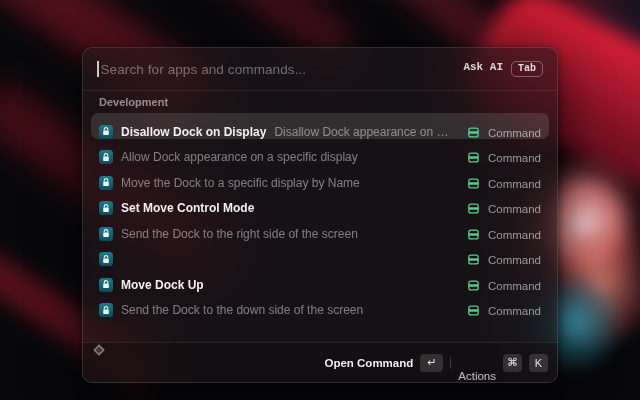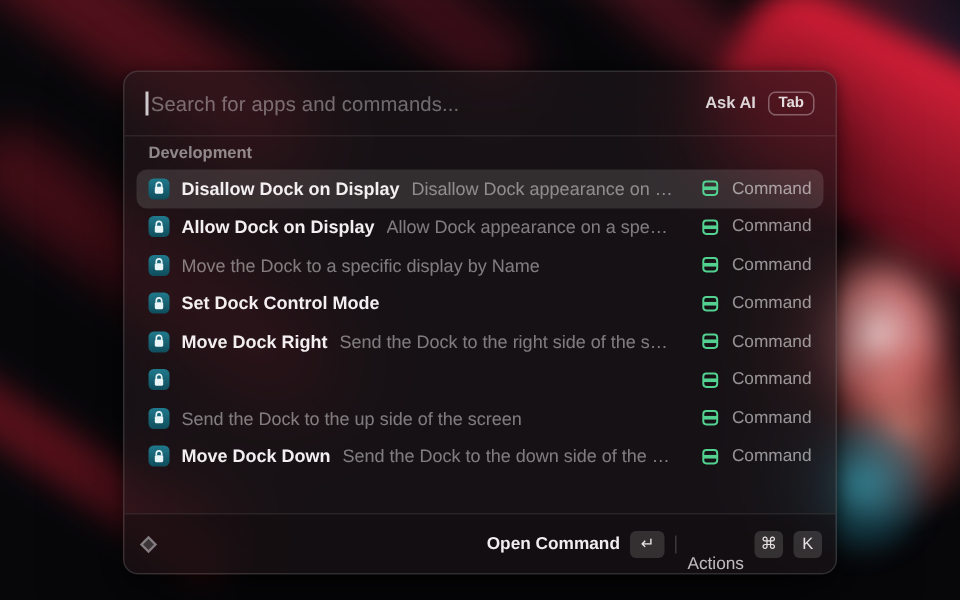--- a/index.html
+++ b/index.html
@@ -31,38 +31,38 @@
     -webkit-backdrop-filter:blur(26px) saturate(1.15);
     border:1px solid rgba(255,255,255,.12);
     box-shadow:0 18px 50px rgba(0,0,0,.65), 0 2px 10px rgba(0,0,0,.5);
     display:flex; flex-direction:column; overflow:hidden;
   }
 
   
   .searchbar { height:43px; flex:0 0 43px; display:flex; align-items:center; padding:0 14px; border-bottom:1px solid rgba(255,255,255,.08); }
   .caret { width:1.5px; height:16px; background:#cfc8cc; margin-right:2px; }
   .search-placeholder { font-size:13.5px; color:rgba(255,255,255,.38); letter-spacing:.1px; }
-  .search-right { margin-left:auto; display:flex; align-items:center; gap:8px; }
+  .search-right { margin-left:auto; display:flex; align-items:flex-start; gap:8px;font-family:Liberation Mono, monospace; }
   .ask-ai { font-size:11px; font-weight:600; color:rgba(255,255,255,.82); }
   .tab-key { font-size:10px; font-weight:600; color:rgba(255,255,255,.85); border:1px solid rgba(255,255,255,.32); border-radius:5px; padding:1.5px 6px 2px; }
 
   
   .list { flex:1 1 auto; overflow:hidden; padding:5px 8px 0; position:relative; }
   .section-label { font-size:11px; font-weight:600; color:rgba(255,255,255,.5); line-height:13px; margin:0 0 4px 8px; }
-  .row { height:25.5px; display:flex; align-items:center; gap:8px; padding:0 8px; border-radius:7px; }
+  .row { height:25.5px; display:flex; align-items:flex-end; gap:8px; padding:0 8px; border-radius:7px; }
   .row.selected { background:rgba(255,255,255,.12); }
   .app-icon { width:14px; height:14px; flex:0 0 14px; border-radius:3.5px; background:linear-gradient(180deg,#20798c,#0f4d5c); display:flex; align-items:center; justify-content:center; }
   .row-title { font-size:12px; font-weight:600; color:#f3eff1; white-space:nowrap; }
   .row-subtitle { font-size:12px; color:rgba(255,255,255,.45); white-space:nowrap; overflow:hidden; text-overflow:ellipsis; }
   .row-spacer { flex:1 1 auto; }
   .type-icon { width:13px; height:13px; flex:0 0 13px; display:flex; align-items:center; justify-content:center; }
   .row-type { font-size:11.5px; color:rgba(255,255,255,.55); }
 
   
-  .footer { flex:0 0 29px; display:flex; align-items:center; padding:0 9px; gap:17px; border-top:1px solid rgba(255,255,255,.09); background:rgba(16,12,14,.45); }
+  .footer { flex:0 0 29px; display:flex; align-items:flex-start; padding:0 9px; gap:17px; border-top:1px solid rgba(255,255,255,.09); background:rgba(16,12,14,.45); }
   .logo-wrap { display:flex; align-items:center; }
   .footer-right { margin-left:auto; display:flex; align-items:center; gap:7px; }
   .footer-action { display:flex; align-items:center; gap:7px; }
   .footer-primary { font-size:11.5px; font-weight:700; color:#f1edef; }
   .footer-secondary { font-size:11.5px; color:rgba(255,255,255,.72);margin-top:27px; }
   .keycap { min-width:19px; height:18px; padding:0 4px; border-radius:4px; background:rgba(255,255,255,.14); color:#e6e1e4; font-size:11px; display:flex; align-items:center; justify-content:center; }
   .keycap.wide { min-width:23px; }
   .footer-divider { width:1px; height:12px; background:rgba(255,255,255,.18); }
 </style>
 </head>
@@ -115,21 +115,20 @@
     <span class="row-type">Command</span>
   </div>
 
   <div class="row">
     <span class="app-icon">
       <svg width="10" height="11" viewBox="0 0 10 11">
         <path d="M3.2 4.6 V3.4 a1.8 1.8 0 0 1 3.6 0 V4.6" fill="none" stroke="#eaf5f7" stroke-width="1.1"></path>
         <rect x="2.2" y="4.5" width="5.6" height="4.6" rx="0.9" fill="#eaf5f7"></rect>
       </svg>
     </span>
-    <span class="row-title">Allow Dock on Display</span>
     <span class="row-subtitle">Allow Dock appearance on a specific display</span>
     <span class="row-spacer"></span>
     <span class="type-icon">
       <svg width="13" height="13" viewBox="0 0 14 14">
         <rect x="2" y="2.2" width="10" height="9.6" rx="2.2" fill="none" stroke="#53d190" stroke-width="1.4"></rect>
         <rect x="2" y="5.7" width="10" height="2.6" fill="#53d190"></rect>
       </svg>
     </span>
     <span class="row-type">Command</span>
   </div>
@@ -152,39 +151,38 @@
     <span class="row-type">Command</span>
   </div>
 
   <div class="row">
     <span class="app-icon">
       <svg width="10" height="11" viewBox="0 0 10 11">
         <path d="M3.2 4.6 V3.4 a1.8 1.8 0 0 1 3.6 0 V4.6" fill="none" stroke="#eaf5f7" stroke-width="1.1"></path>
         <rect x="2.2" y="4.5" width="5.6" height="4.6" rx="0.9" fill="#eaf5f7"></rect>
       </svg>
     </span>
-    <span class="row-title">Set Dock Control Mode</span>
-    <span class="row-spacer"></span>
-    <span class="type-icon">
-      <svg width="13" height="13" viewBox="0 0 14 14">
-        <rect x="2" y="2.2" width="10" height="9.6" rx="2.2" fill="none" stroke="#53d190" stroke-width="1.4"></rect>
-        <rect x="2" y="5.7" width="10" height="2.6" fill="#53d190"></rect>
-      </svg>
-    </span>
-    <span class="row-type">Command</span>
-  </div>
-
-  <div class="row">
-    <span class="app-icon">
-      <svg width="10" height="11" viewBox="0 0 10 11">
-        <path d="M3.2 4.6 V3.4 a1.8 1.8 0 0 1 3.6 0 V4.6" fill="none" stroke="#eaf5f7" stroke-width="1.1"></path>
-        <rect x="2.2" y="4.5" width="5.6" height="4.6" rx="0.9" fill="#eaf5f7"></rect>
-      </svg>
-    </span>
-    <span class="row-title">Move Dock Right</span>
+    <span class="row-title">Set Move Control Mode</span>
+    <span class="row-spacer"></span>
+    <span class="type-icon">
+      <svg width="13" height="13" viewBox="0 0 14 14">
+        <rect x="2" y="2.2" width="10" height="9.6" rx="2.2" fill="none" stroke="#53d190" stroke-width="1.4"></rect>
+        <rect x="2" y="5.7" width="10" height="2.6" fill="#53d190"></rect>
+      </svg>
+    </span>
+    <span class="row-type">Command</span>
+  </div>
+
+  <div class="row">
+    <span class="app-icon">
+      <svg width="10" height="11" viewBox="0 0 10 11">
+        <path d="M3.2 4.6 V3.4 a1.8 1.8 0 0 1 3.6 0 V4.6" fill="none" stroke="#eaf5f7" stroke-width="1.1"></path>
+        <rect x="2.2" y="4.5" width="5.6" height="4.6" rx="0.9" fill="#eaf5f7"></rect>
+      </svg>
+    </span>
     <span class="row-subtitle">Send the Dock to the right side of the screen</span>
     <span class="row-spacer"></span>
     <span class="type-icon">
       <svg width="13" height="13" viewBox="0 0 14 14">
         <rect x="2" y="2.2" width="10" height="9.6" rx="2.2" fill="none" stroke="#53d190" stroke-width="1.4"></rect>
         <rect x="2" y="5.7" width="10" height="2.6" fill="#53d190"></rect>
       </svg>
     </span>
     <span class="row-type">Command</span>
   </div>
@@ -206,39 +204,38 @@
     <span class="row-type">Command</span>
   </div>
 
   <div class="row">
     <span class="app-icon">
       <svg width="10" height="11" viewBox="0 0 10 11">
         <path d="M3.2 4.6 V3.4 a1.8 1.8 0 0 1 3.6 0 V4.6" fill="none" stroke="#eaf5f7" stroke-width="1.1"></path>
         <rect x="2.2" y="4.5" width="5.6" height="4.6" rx="0.9" fill="#eaf5f7"></rect>
       </svg>
     </span>
-    <span class="row-subtitle">Send the Dock to the up side of the screen</span>
-    <span class="row-spacer"></span>
-    <span class="type-icon">
-      <svg width="13" height="13" viewBox="0 0 14 14">
-        <rect x="2" y="2.2" width="10" height="9.6" rx="2.2" fill="none" stroke="#53d190" stroke-width="1.4"></rect>
-        <rect x="2" y="5.7" width="10" height="2.6" fill="#53d190"></rect>
-      </svg>
-    </span>
-    <span class="row-type">Command</span>
-  </div>
-
-  <div class="row">
-    <span class="app-icon">
-      <svg width="10" height="11" viewBox="0 0 10 11">
-        <path d="M3.2 4.6 V3.4 a1.8 1.8 0 0 1 3.6 0 V4.6" fill="none" stroke="#eaf5f7" stroke-width="1.1"></path>
-        <rect x="2.2" y="4.5" width="5.6" height="4.6" rx="0.9" fill="#eaf5f7"></rect>
-      </svg>
-    </span>
-    <span class="row-title">Move Dock Down</span>
+    <span class="row-title">Move Dock Up</span>
+    <span class="row-spacer"></span>
+    <span class="type-icon">
+      <svg width="13" height="13" viewBox="0 0 14 14">
+        <rect x="2" y="2.2" width="10" height="9.6" rx="2.2" fill="none" stroke="#53d190" stroke-width="1.4"></rect>
+        <rect x="2" y="5.7" width="10" height="2.6" fill="#53d190"></rect>
+      </svg>
+    </span>
+    <span class="row-type">Command</span>
+  </div>
+
+  <div class="row">
+    <span class="app-icon">
+      <svg width="10" height="11" viewBox="0 0 10 11">
+        <path d="M3.2 4.6 V3.4 a1.8 1.8 0 0 1 3.6 0 V4.6" fill="none" stroke="#eaf5f7" stroke-width="1.1"></path>
+        <rect x="2.2" y="4.5" width="5.6" height="4.6" rx="0.9" fill="#eaf5f7"></rect>
+      </svg>
+    </span>
     <span class="row-subtitle">Send the Dock to the down side of the screen</span>
     <span class="row-spacer"></span>
     <span class="type-icon">
       <svg width="13" height="13" viewBox="0 0 14 14">
         <rect x="2" y="2.2" width="10" height="9.6" rx="2.2" fill="none" stroke="#53d190" stroke-width="1.4"></rect>
         <rect x="2" y="5.7" width="10" height="2.6" fill="#53d190"></rect>
       </svg>
     </span>
     <span class="row-type">Command</span>
   </div>

